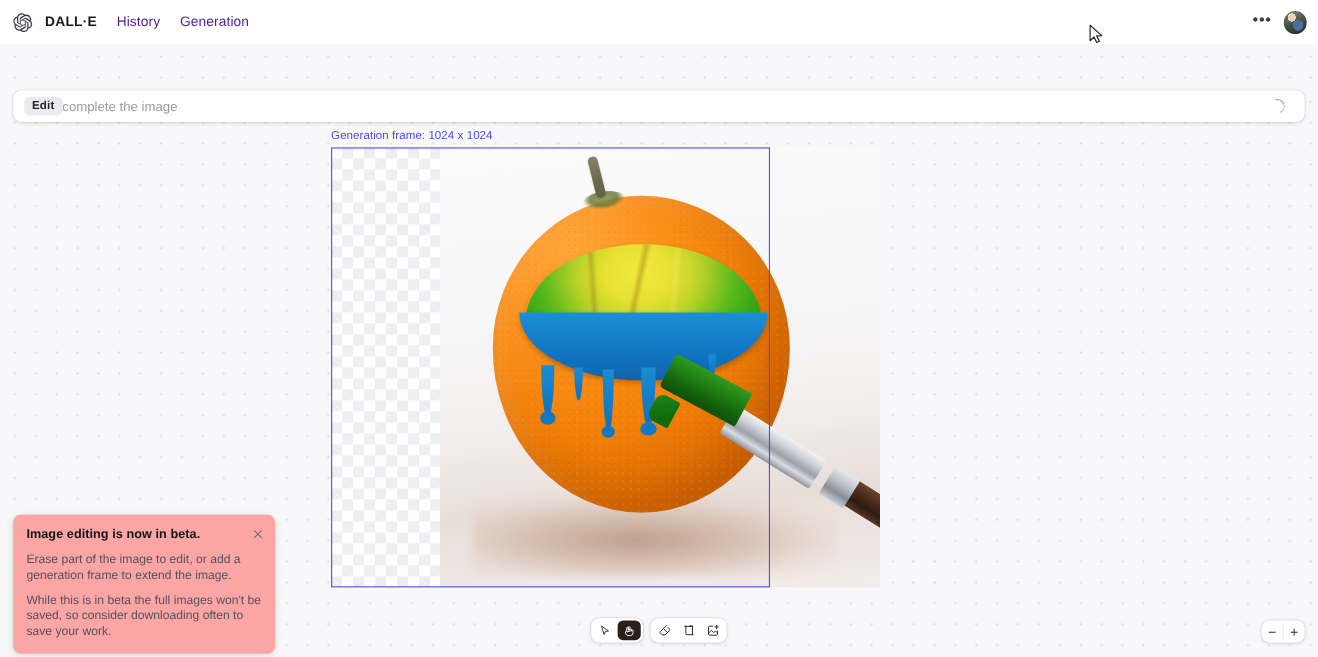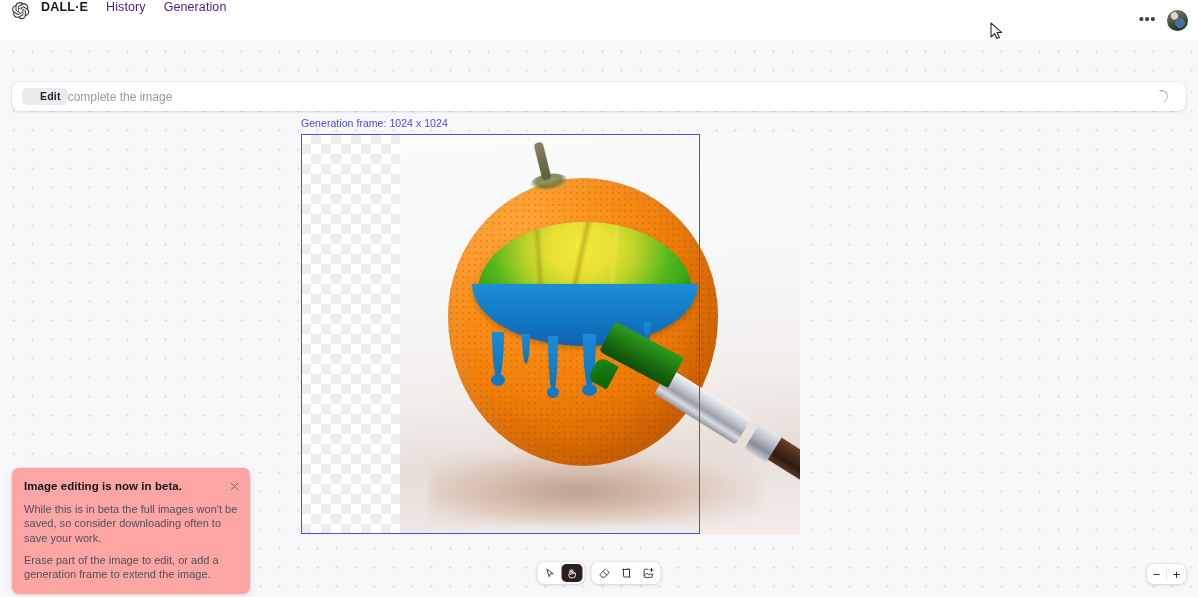--- a/index.html
+++ b/index.html
@@ -8,21 +8,21 @@
     font-family: "Liberation Sans", sans-serif;
     background: #ffffff;
     overflow: hidden;
     -webkit-font-smoothing: antialiased;
   }
   #app { position: relative; width: 1198px; height: 597px; background: #fff; }
 
   
   .topnav {
     position: absolute; top: 0; left: 0; width: 1198px; height: 40px;
-    display: flex; background: #fff; z-index: 40;
+    display: flex; align-items: center; background: #fff; z-index: 40;
   }
   .oai-logo { margin-left: 10px; width: 20px; height: 20px; display:flex; align-items:center; justify-content:center; }
   .brand {
     margin-left: 11px; font-size: 12.5px; font-weight: bold;
     color: #1a1a1a; letter-spacing: .2px;
   }
   .navlink {
     margin-left: 18px; font-size: 12.5px; color: #4c1d95; letter-spacing: .1px;
   }
   .navlink:first-of-type { margin-left: 20px; }
@@ -78,21 +78,21 @@
   }
 
   
   .promptbar {
     position: absolute; top: 82px; left: 12px; width: 1174px; height: 29px;
     background: #fff; border-radius: 8px;
     box-shadow: 0 1px 3px rgba(16,16,24,.10), 0 0 0 1px rgba(16,16,24,.045);
     display: flex; align-items: center; z-index: 30;
   }
   .edit-chip {
-    margin-left: 10px; padding: 2px 7px 3px 18px; border-radius: 5px;
+    margin-left: 10px; padding: 2px 7px 3px 7px; border-radius: 5px;
     background: #ebebef; font-size: 10.5px; font-weight: bold; color: #22222a;
     letter-spacing: .2px; line-height: 1.2;
   }
   .prompt-input {
     flex: 1; margin-left: 0; border: none; outline: none; background: transparent;
     font-family: "Liberation Sans", sans-serif; font-size: 12px; color: #24242c;
     height: 27px;
   }
   .prompt-input::placeholder { color: #9a9aa5; }
   .spinner {
@@ -342,22 +342,22 @@
   </div>
 
   <div class="toast">
     <div class="toast-title">Image editing is now in beta.</div>
     <div class="toast-close">
       <svg width="11" height="11" viewBox="0 0 24 24" fill="none" stroke="currentColor" stroke-width="2.1" stroke-linecap="round">
         <line x1="5" y1="5" x2="19" y2="19"></line>
           <line x1="19" y1="5" x2="5" y2="19"></line>
       </svg>
     </div>
+    <div class="toast-p">Erase part of the image to edit, or add a generation frame to extend the image.</div>
     <div class="toast-p">While this is in beta the full images won't be saved, so consider downloading often to save your work.</div>
-    <div class="toast-p">Erase part of the image to edit, or add a generation frame to extend the image.</div>
   </div>
 
   <div class="toolbar">
     <div class="tool-group">
       <div class="tool">
         <svg width="11" height="11" viewBox="0 0 24 24" fill="none" stroke="currentColor" stroke-width="1.9" stroke-linejoin="round">
           <path d="M5 2.5 19 12.4l-6.2.7-2.6 5.9z"></path>
         </svg>
       </div>
       <div class="tool active">

